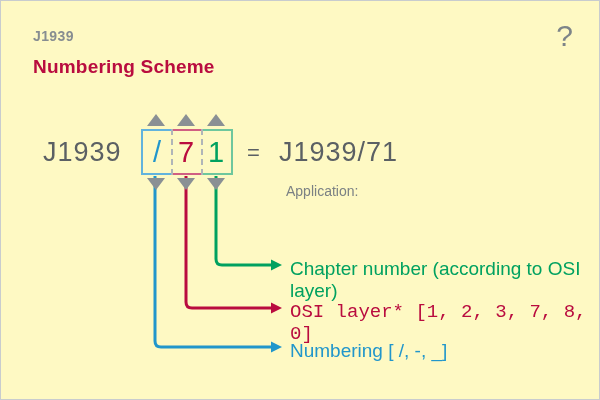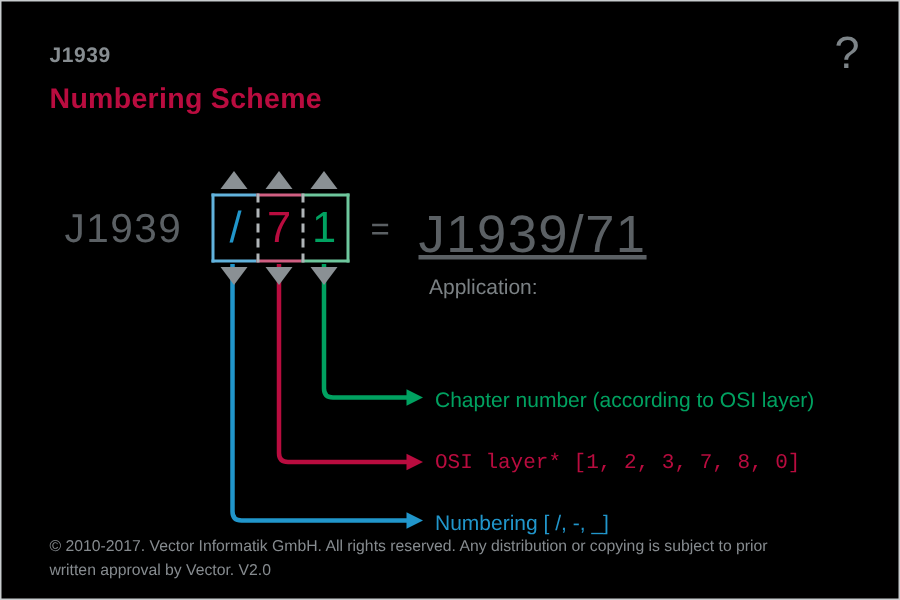--- a/index.html
+++ b/index.html
@@ -13,21 +13,21 @@
     --blue_border:#62b3dd;
     --red_border:#d05f82;
     --green_border:#6ec79d;
     --dash_gray:#b0b5b8;
     --frame_border:#c8ccce;
   }
   *{margin:0;padding:0;box-sizing:border-box;}
   html,body{background:#fff;}
   body{font-family:"Liberation Sans", sans-serif;}
   .slide{
-    position:relative;width:600px;height:400px;background:#000000;
+    position:relative;width:600px;height:400px;background:#fef9c3;
     border:1px solid var(--frame_border);overflow:hidden;
   }
   .header-code{
     position:absolute;left:32px;top:27px;font-size:14px;font-weight:700;
     letter-spacing:.4px;color:#878d91;
   }
   .help-icon{
     position:absolute;right:26px;top:20px;font-size:30px;font-weight:400;
     color:#7d8488;line-height:1;cursor:pointer;
   }
@@ -51,31 +51,31 @@
   .glyph-blue{color:var(--blue);}
   .glyph-red{color:var(--brand_red);}
   .glyph-green{color:var(--green);}
   .tri{position:absolute;width:0;height:0;}
   .tri-up{border-left:9px solid transparent;border-right:9px solid transparent;border-bottom:12px solid var(--gray_arrow);top:113px;}
   .tri-down{border-left:9px solid transparent;border-right:9px solid transparent;border-top:12px solid var(--gray_arrow);top:177px;}
   .tri-x1{left:146px;}
   .tri-x2{left:176px;}
   .tri-x3{left:206px;}
   .equals-sign{position:absolute;left:246px;top:139px;font-size:22px;font-weight:400;color:var(--text_dark);}
-  .result-code{position:absolute;left:278px;top:136px;font-size:35px;font-weight:400;letter-spacing:1px;color:var(--text_dark);text-decoration:underline;}
+  .result-code{position:absolute;left:278px;top:136px;font-size:27px;font-weight:400;letter-spacing:1px;color:var(--text_dark);}
   .application{position:absolute;left:285px;top:180px;font-size:14px;line-height:1.45;color:var(--text_mid);}
   .connectors{position:absolute;left:0;top:0;width:600px;height:400px;pointer-events:none;}
   .connectors path{fill:none;stroke-width:3px;}
   .line-blue{stroke:var(--blue);}
   .line-red{stroke:var(--brand_red);}
   .line-green{stroke:var(--green);}
   .fill-blue{fill:var(--blue);}
   .fill-red{fill:var(--brand_red);}
   .fill-green{fill:var(--green);}
-  .legend-label{position:absolute;left:289px;font-size:14px;font-weight:400;}
+  .legend-label{position:absolute;left:289px;font-size:19px;font-weight:400;}
   .legend-green{top:257px;color:var(--green);}
   .legend-red{top:300px;color:var(--brand_red);font-family:Liberation Mono, monospace;}
   .legend-blue{top:339px;color:var(--blue);}
   .footer{
     position:absolute;left:32px;top:356px;width:530px;font-size:10.5px;
     line-height:1.5;color:var(--text_light);
   }
 </style>
 </head>
 <body>
@@ -123,18 +123,14 @@
   <div class="result-code">J1939/71</div>
 
   <div class="application">
     <div>Application:</div>
   </div>
 
   <div class="legend-label legend-green">Chapter number (according to OSI layer)</div>
   <div class="legend-label legend-red">OSI layer* [1, 2, 3, 7, 8, 0]</div>
   <div class="legend-label legend-blue">Numbering [ /, -, _]</div>
 
-  <div class="footer">
-    <div>© 2010-2017. Vector Informatik GmbH. All rights reserved. Any distribution or copying is subject to prior</div>
-    <div>written approval by Vector. V2.0</div>
-  </div>
 
 </div>
 
 </body></html>

